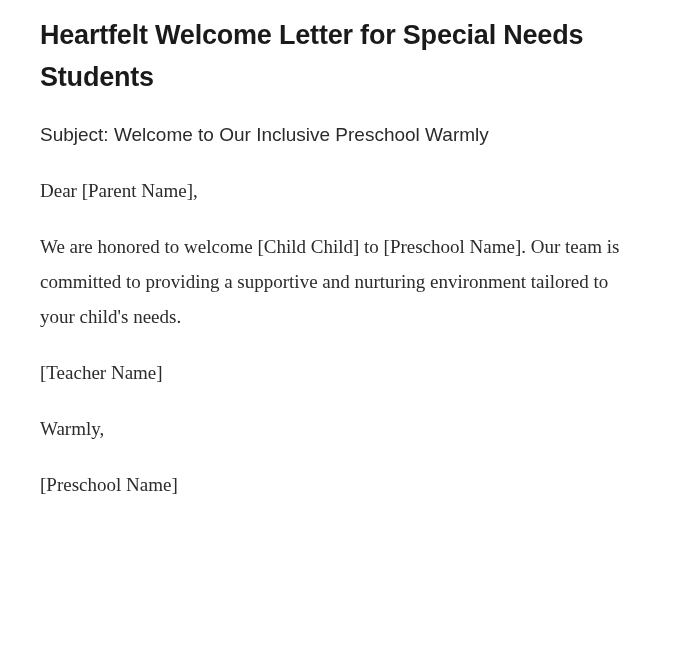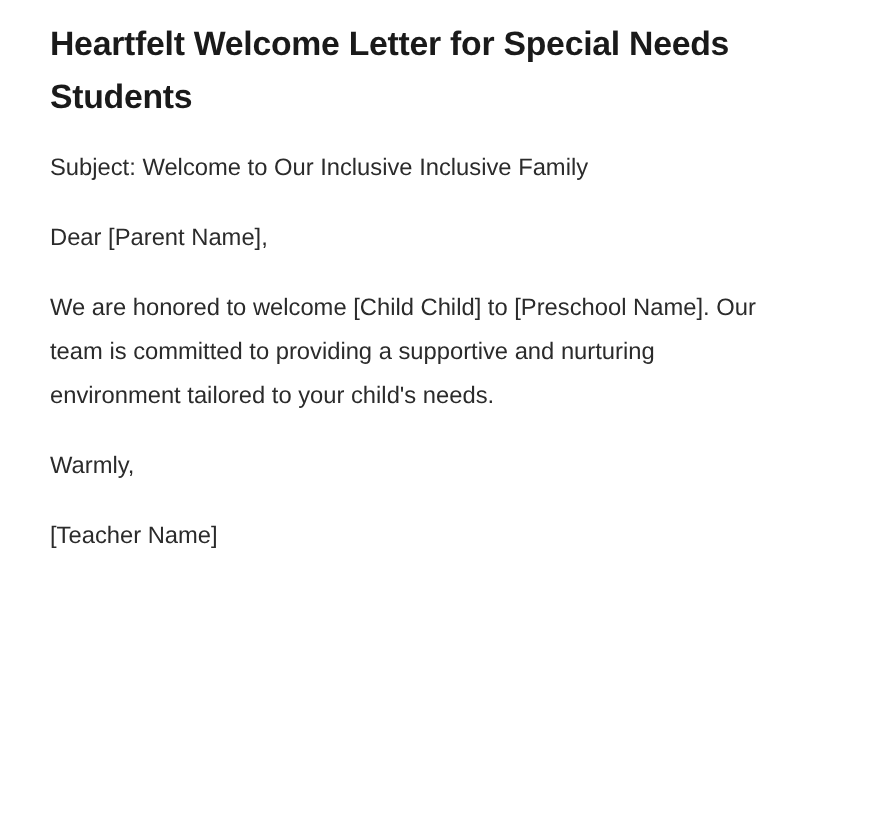--- a/index.html
+++ b/index.html
@@ -53,39 +53,41 @@
     margin: 0;
     padding: 0;
     width: 580px;
     word-wrap: break-word;
   }
   .para.first-para {
     margin-top: 19px;
   }
   .para + .para {
     margin-top: 21px;
+    font-family: Liberation Serif, serif;
   }
 </style>
 </head>
 <body>
 
 <div class="page">
   <article class="article">
 
     <h1 class="doc-title">Heartfelt Welcome Letter for Special Needs Students</h1>
 
     <div class="body-block">
 
-      <p class="para first-para">Subject: Welcome to Our Inclusive Inclusive Family</p>
+      <p class="para first-para">Subject: Welcome to Our Inclusive Preschool Warmly</p>
 
       <p class="para">Dear [Parent Name],</p>
 
       <p class="para">We are honored to welcome [Child Child] to [Preschool Name]. Our team is committed to providing a supportive and nurturing environment tailored to your child's needs.</p>
 
 
+      <p class="para">[Teacher Name]</p>
+
       <p class="para">Warmly,</p>
 
-      <p class="para">[Teacher Name]</p>
-
+      <p class="para">[Preschool Name]</p>
 
     </div>
   </article>
 </div>
 
 </body></html>

